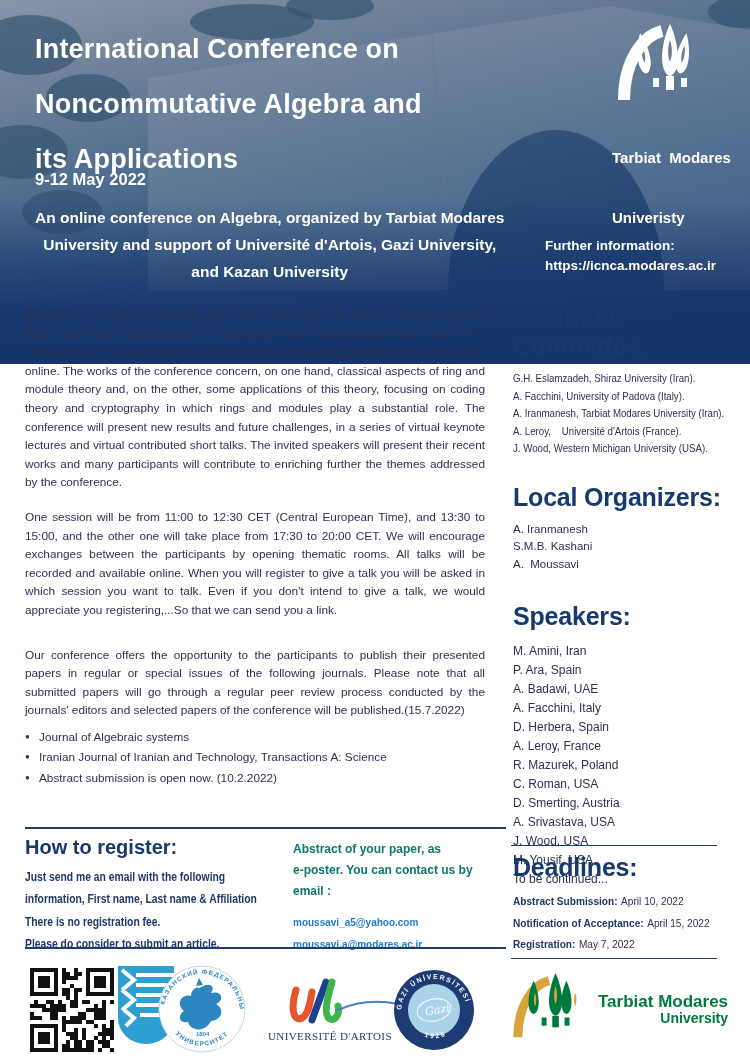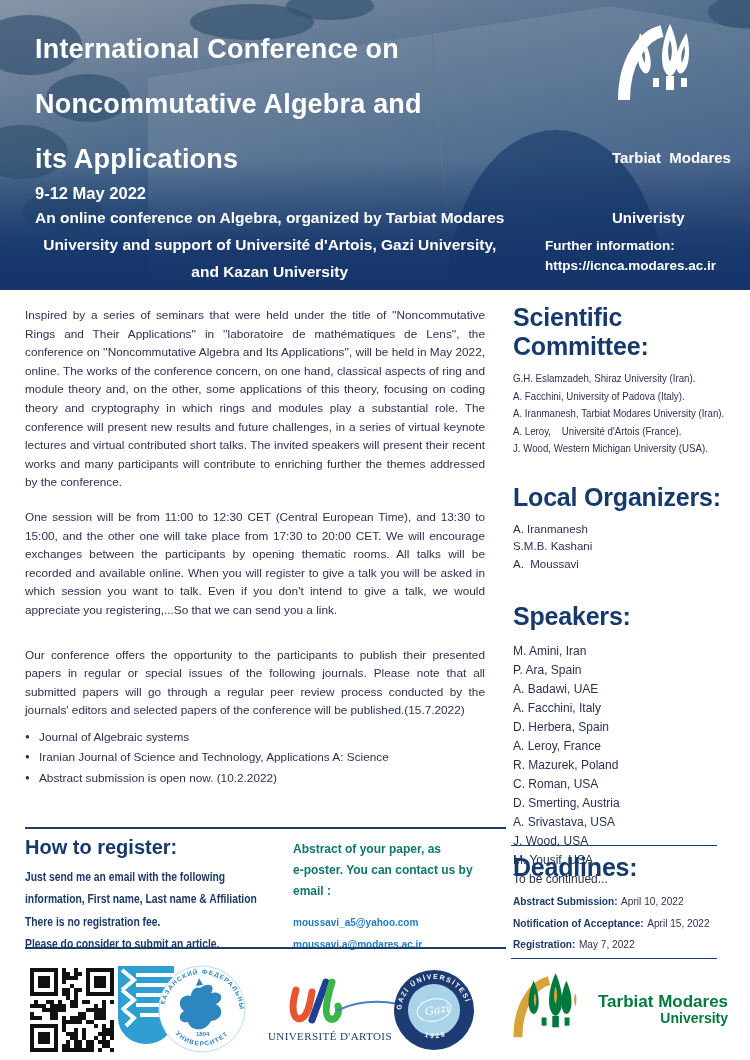--- a/index.html
+++ b/index.html
@@ -16,27 +16,27 @@
     --artois-orange:#e8542e;
     --artois-green:#3cb54a;
     --artois-blue:#1d3f94;
   }
   *{margin:0;padding:0;box-sizing:border-box;}
   html,body{background:#e8e8e8;}
   body{font-family:"Liberation Sans", sans-serif;}
   .poster{position:relative;width:750px;height:1060px;background:#fff;overflow:hidden;margin:0 auto;}
 
   
-  .header{position:absolute;left:0;top:0;width:750px;height:290px;overflow:hidden;
+  .header{position:absolute;left:0;top:0;width:750px;height:364px;overflow:hidden;
     background:linear-gradient(168deg,#8796a9 0%,#72849b 15%,#54708f 35%,#395d85 55%,#26497a 75%,#183a6e 90%,#16366b 100%);}
   .header-art{position:absolute;left:0;top:0;}
   .header-shade{position:absolute;left:0;top:0;width:100%;height:100%;
     background:linear-gradient(180deg,rgba(22,54,107,0) 0%,rgba(22,54,107,0) 55%,rgba(22,54,107,.55) 74%,rgba(22,54,107,.92) 86%,#16366b 97%);}
   .hdr-title{position:absolute;left:35px;top:22px;color:#fff;font-size:27px;font-weight:bold;line-height:55px;letter-spacing:.2px;}
-  .hdr-date{position:absolute;left:35px;top:184px;color:#fff;font-size:16.5px;font-weight:bold;}
+  .hdr-date{position:absolute;left:35px;top:170px;color:#fff;font-size:16.5px;font-weight:bold;}
   .hdr-desc{position:absolute;left:35px;top:204px;color:#fff;font-size:15.5px;font-weight:bold;line-height:27px;text-align:center;}
   .hdr-logo{position:absolute;left:612px;top:20px;}
   .hdr-logo-text{position:absolute;left:612px;top:108px;color:#fff;font-size:15px;font-weight:bold;line-height:20px;white-space:pre;}
   .hdr-further{position:absolute;left:545px;top:236px;color:#fff;font-size:13.5px;font-weight:bold;line-height:20px;}
   .hdr-further .url{cursor:pointer;}
 
   
   .left-flow{position:absolute;left:25px;top:306px;width:460px;color:var(--body);font-size:11.8px;line-height:18.6px;}
   .left-flow p{text-align:justify;}
   .left-flow .p2{margin-top:16px;}
@@ -151,21 +151,21 @@
       <div class="url">https://icnca.modares.ac.ir</div>
     </div>
   </div>
 
   <div class="left-flow">
     <p class="p1">Inspired by a series of seminars that were held under the title of ''Noncommutative Rings and Their Applications'' in ''laboratoire de mathématiques de Lens'', the conference on ''Noncommutative Algebra and Its Applications'', will be held in May 2022, online. The works of the conference concern, on one hand, classical aspects of ring and module theory and, on the other, some applications of this theory, focusing on coding theory and cryptography in which rings and modules play a substantial role. The conference will present new results and future challenges, in a series of virtual keynote lectures and virtual contributed short talks. The invited speakers will present their recent works and many participants will contribute to enriching further the themes addressed by the conference.</p>
     <p class="p2">One session will be from 11:00  to 12:30 CET (Central European Time), and 13:30 to 15:00, and the other one will take place from 17:30 to 20:00 CET. We will encourage exchanges between the participants by opening thematic rooms. All talks will be recorded and available online. When you will register to give a talk you will be asked in which session you want to talk. Even if you don't intend to give a talk, we would appreciate you registering,...So that we can send you a link.</p>
     <p class="p3">Our conference offers the opportunity to the participants to publish their presented papers in regular or special issues of the following journals. Please note that all submitted papers will go through a regular peer review process conducted by the journals' editors and selected papers of the conference will be published.(15.7.2022)</p>
     <ul class="bullet-list">
       <li>Journal of Algebraic systems</li>
-      <li>Iranian Journal of Science and Technology, Applications A: Science</li>
+      <li>Iranian Journal of Iranian and Technology, Transactions A: Science</li>
       <li>Abstract submission is open now. (10.2.2022)</li>
     </ul>
   </div>
 
   <div class="hr-left hr1"></div>
 
   <div class="register">
     <div class="reg-left">
       <div class="reg-title">How to register:</div>
       <div class="reg-lines">

